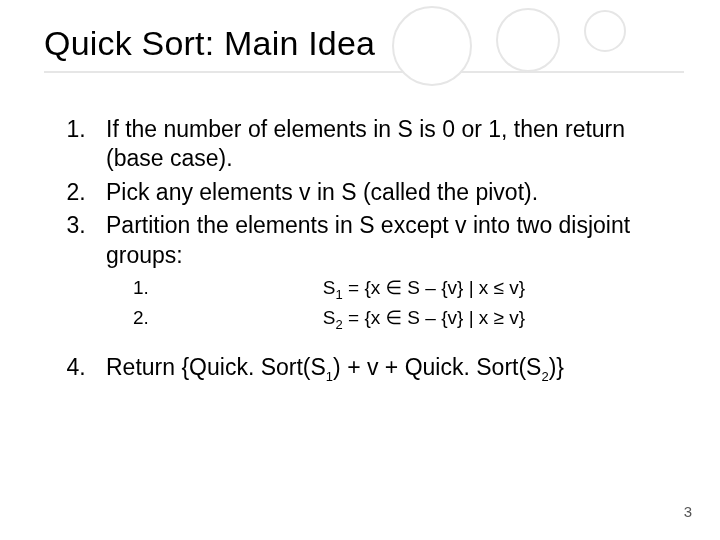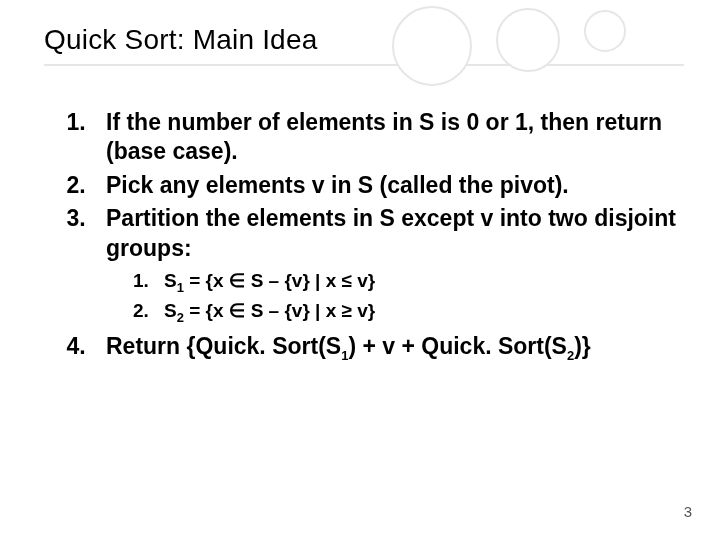--- a/index.html
+++ b/index.html
@@ -3,26 +3,26 @@
 <meta charset="utf-8">
 <style>
   * { margin: 0; padding: 0; box-sizing: border-box; }
   html, body { width: 720px; height: 540px; background: #fff; font-family: Arial, Helvetica, sans-serif; color: #000; }
   .slide { position: relative; width: 720px; height: 540px; padding: 24px 36px 24px 44px; }
   .bubbles { position: absolute; top: 6px; right: 94px; display: flex; gap: 24px; }
   .bubble { border: 2px solid #e6e6e6; border-radius: 50%; background: #fff; }
   .b1 { width: 80px; height: 80px; }
   .b2 { width: 64px; height: 64px; margin-top: 2px; }
   .b3 { width: 42px; height: 42px; margin-top: 4px; }
-  .title { font-size: 28px; font-weight: 400; letter-spacing: 0.2px; }
+  .title { font-size: 34px; font-weight: 400; letter-spacing: 0.2px; }
   .underline { margin-top: 8px; height: 2px; width: 640px; background: #e6e6e6; }
-  .body { margin-top: 42px; font-weight: bold; }
+  .body { margin-top: 42px; }
   ol.lvl1 { list-style: decimal; padding-left: 48px; font-size: 23px; line-height: 1.28; }
   ol.lvl1 > li { margin-bottom: 4px; padding-left: 14px; }
-  ol.lvl2 { list-style: decimal; padding-left: 48px; font-size: 19px; margin-top: 6px; margin-bottom: 6px; }
+  ol.lvl2 { list-style: decimal; padding-left: 48px; font-size: 19px; margin-top: 6px; margin-bottom: 20px; text-align: center; }
   ol.lvl2 > li { margin-bottom: 2px; padding-left: 10px; }
   .sub { font-size: 13px; vertical-align: sub; }
   .pagenum { position: absolute; right: 28px; bottom: 20px; font-size: 15px; color: #555; }
 </style>
 </head>
 <body>
 
 <div class="slide">
 
   <div class="bubbles">

